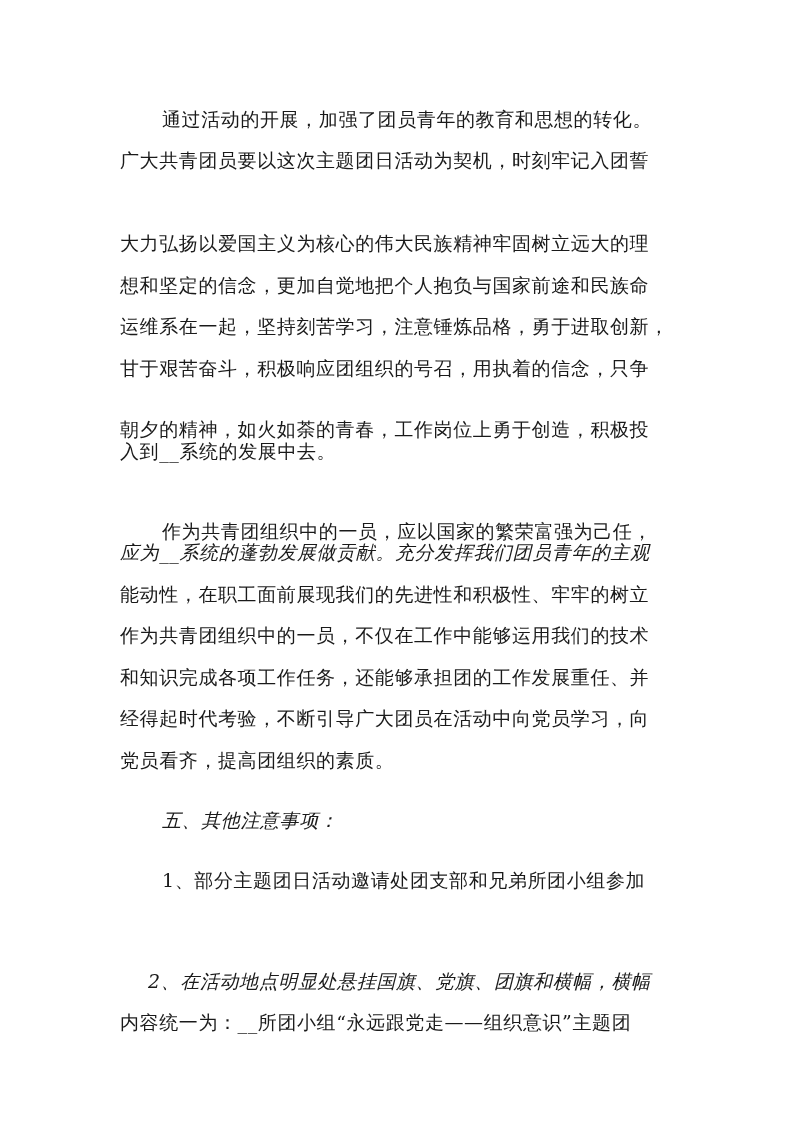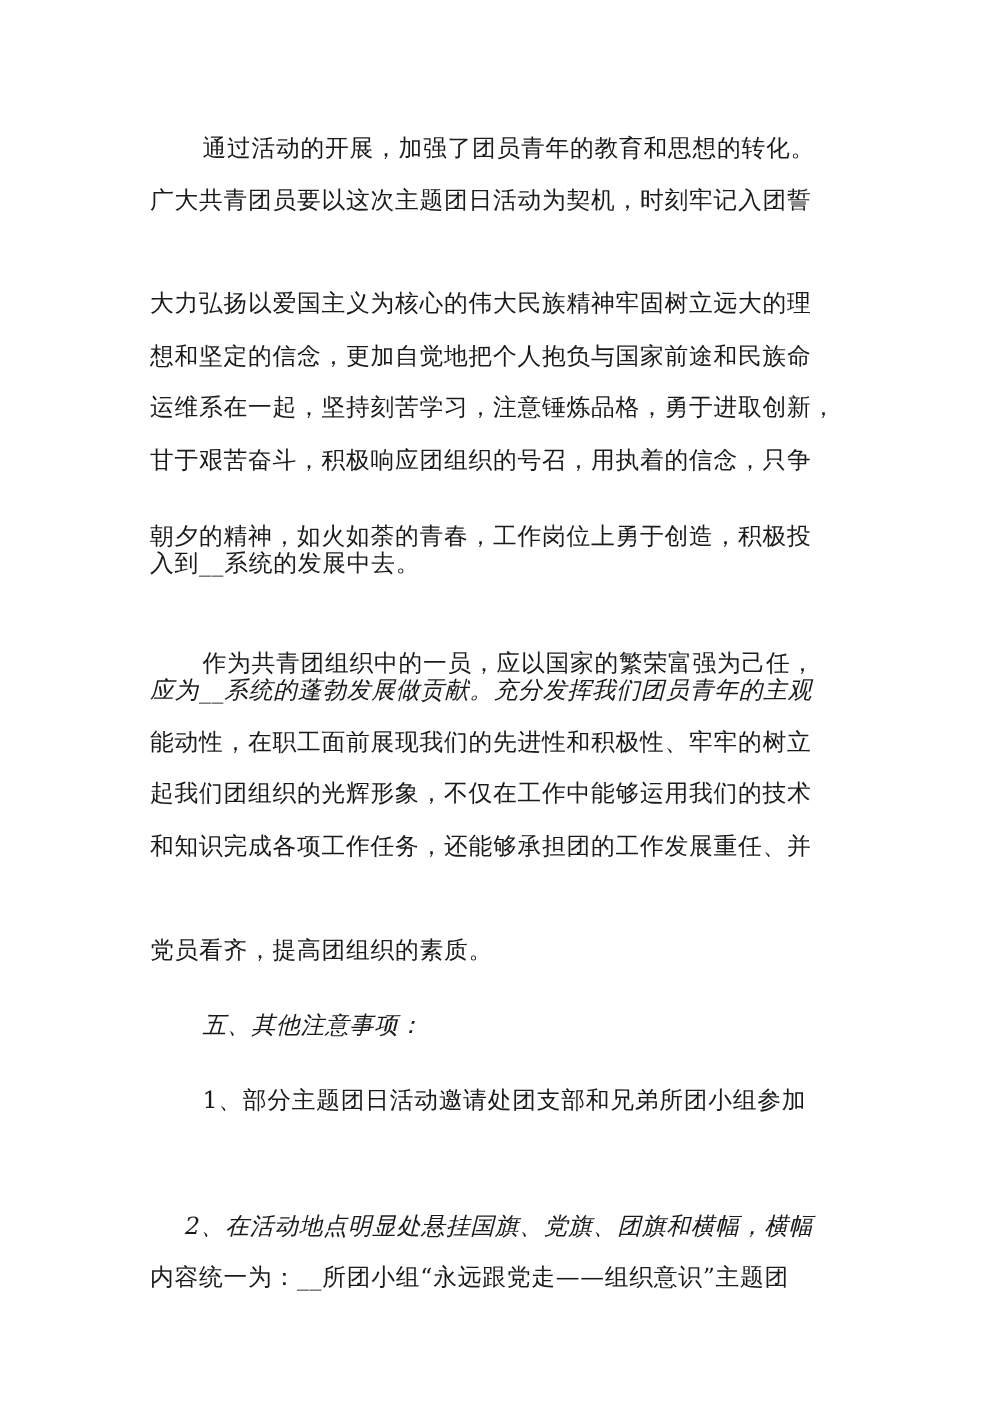--- a/index.html
+++ b/index.html
@@ -26,22 +26,23 @@
   <div class="line" style="left:120px; top:273px;">想和坚定的信念，更加自觉地把个人抱负与国家前途和民族命</div>
   <div class="line" style="left:120px; top:231px;">大力弘扬以爱国主义为核心的伟大民族精神牢固树立远大的理</div>
   <div class="line" style="left:120px; top:356px;">甘于艰苦奋斗，积极响应团组织的号召，用执着的信念，只争</div>
   <div class="line" style="left:120px; top:314px;">运维系在一起，坚持刻苦学习，注意锤炼品格，勇于进取创新，</div>
   <div class="line" style="left:120px; top:397px;margin-top:20px;">朝夕的精神，如火如荼的青春，工作岗位上勇于创造，积极投</div>
   <div class="line" style="left:120px; top:439px;">入到__系统的发展中去。</div>
 
   <div class="line" style="left:162px; top:499px;margin-top:20px;">作为共青团组织中的一员，应以国家的繁荣富强为己任，</div>
   <div class="line" style="left:120px; top:540px;font-style:italic;">应为__系统的蓬勃发展做贡献。充分发挥我们团员青年的主观</div>
   <div class="line" style="left:120px; top:582px;">能动性，在职工面前展现我们的先进性和积极性、牢牢的树立</div>
-  <div class="line" style="left:120px; top:623px;">起我们团组织的光辉形象，不仅在工作中能够运用我们的技术</div>
+  <div class="line" style="left:120px; top:623px;">作为共青团组织中的一员，不仅在工作中能够运用我们的技术</div>
   <div class="line" style="left:120px; top:665px;">和知识完成各项工作任务，还能够承担团的工作发展重任、并</div>
+  <div class="line" style="left:120px; top:706px;">经得起时代考验，不断引导广大团员在活动中向党员学习，向</div>
   <div class="line" style="left:120px; top:748px;">党员看齐，提高团组织的素质。</div>
 
   <div class="line" style="left:162px; top:808px;font-style:italic;">五、其他注意事项：</div>
 
   <div class="line" style="left:162px; top:868px;">1、部分主题团日活动邀请处团支部和兄弟所团小组参加</div>
 
   <div class="line" style="left:148px; top:969px;font-style:italic;">2、在活动地点明显处悬挂国旗、党旗、团旗和横幅，横幅</div>
   <div class="line" style="left:120px; top:1010px;">内容统一为：__所团小组“永远跟党走——组织意识”主题团</div>
 </div>
 

